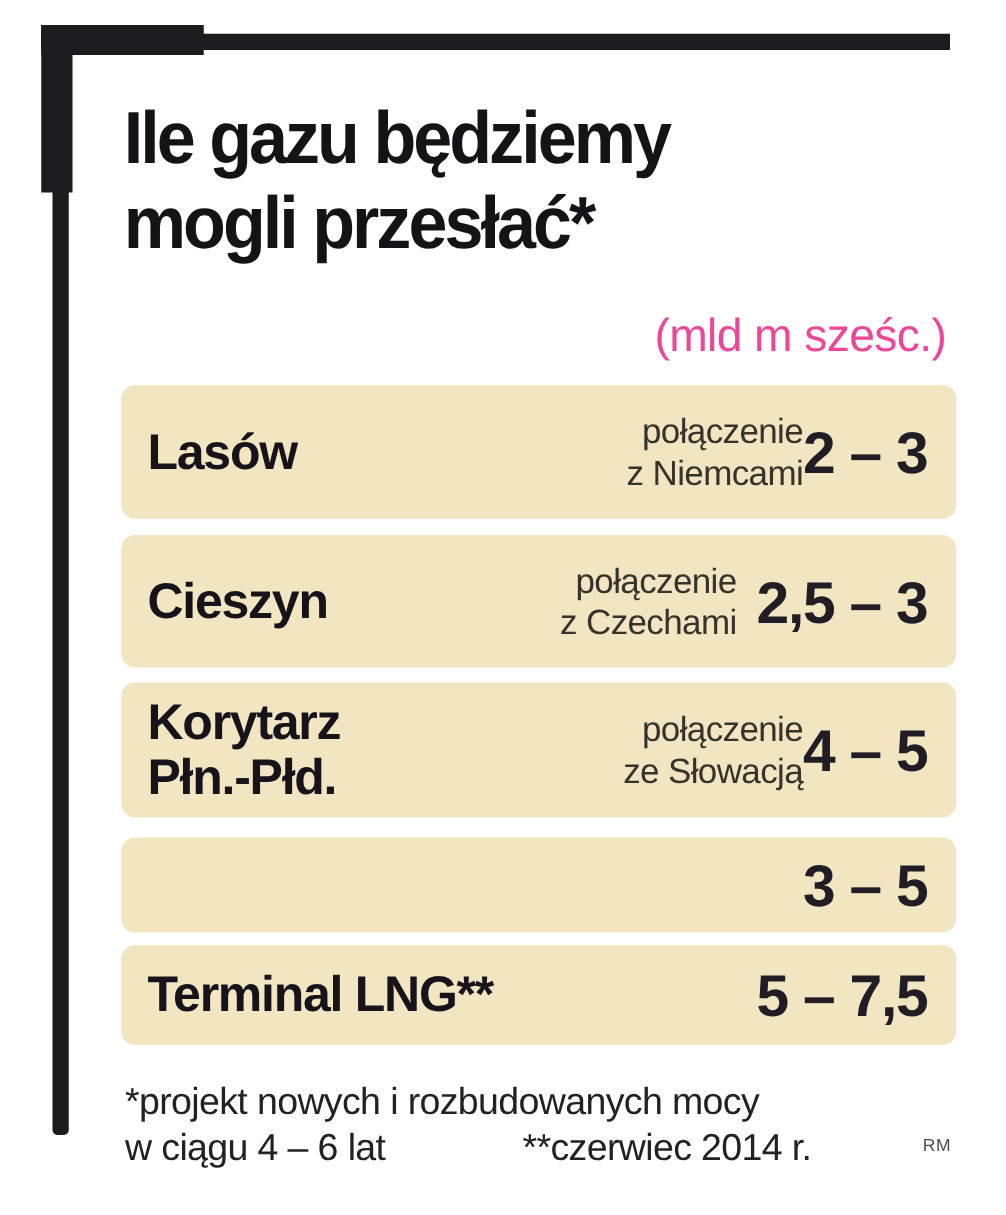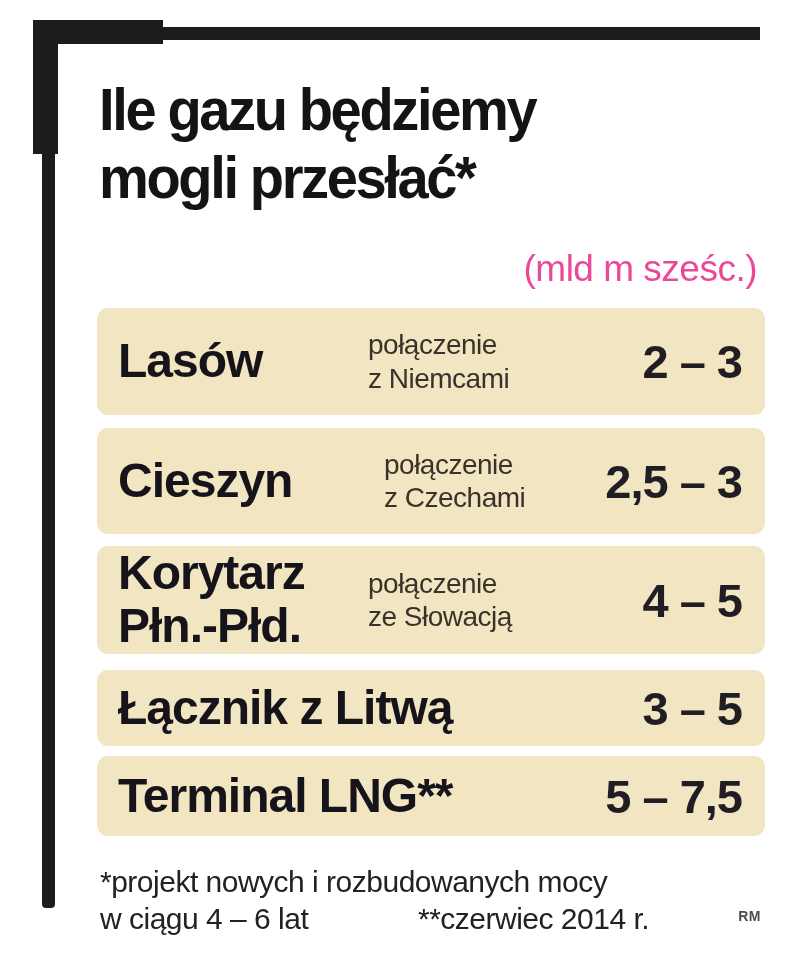--- a/index.html
+++ b/index.html
@@ -59,49 +59,49 @@
     display: flex; align-items: center;
     padding: 0 23px 0 21px;
   }
   .row.h107 { height: 107px; margin-bottom: 13px; }
   .row.h106 { height: 106px; margin-bottom: 12px; gap: 16px; }
   .row.h116 { height: 108px; margin-bottom: 16px; }
   .row.h76  { height: 76px;  margin-bottom: 10px; }
   .row.h80  { height: 80px;  margin-bottom: 0; }
 
   .row-name {
-    font-size: 48px; font-weight: 800; color: #16141a;
+    font-size: 40px; font-weight: 800; color: #16141a;
     letter-spacing: -1px; line-height: 1.1; white-space: nowrap;
   }
   .row-name span { display: block; }
   .row.three-col .row-name { width: 250px; flex: 0 0 250px; }
 
   .row-conn {
     flex: 1 1 auto;
     font-size: 28px; color: #39322b; line-height: 1.18;
     letter-spacing: -0.5px;
   }
-  .row-conn span { display: block; }
+  .row-conn span { display: block; text-align: right; }
 
   .row-value {
     margin-left: auto;
     font-size: 47px; font-weight: 800; color: #201d24;
     letter-spacing: -1px; white-space: nowrap;
   }
 
   .footnote {
     position: absolute; left: 100px; top: 864px;
     font-size: 30px; color: #242220; letter-spacing: -0.5px;
     line-height: 1.23;
   }
   .footnote .fn-line2-left { display: inline-block; width: 318px; }
 
   .credit {
     position: absolute; right: 44px; top: 908px;
-    font-size: 14px; font-weight: 700; color: #4d4d4d;
+    font-size: 14px; font-weight: 400; color: #4d4d4d;
     letter-spacing: 0.5px;
   }
 </style>
 </head>
 <body>
 
 <div class="canvas">
 
   <div class="frame-h-thin"></div>
   <div class="frame-v-thin"></div>
@@ -145,23 +145,20 @@
         <span>Płn.-Płd.</span>
       </div>
       <div class="row-conn">
         <span>połączenie</span>
         <span>ze Słowacją</span>
       </div>
       <div class="row-value">4 – 5</div>
     </div>
 
     <div class="row h76">
-      <div class="row-name">
-        <span>Łącznik z Litwą</span>
-      </div>
       <div class="row-conn"></div>
       <div class="row-value">3 – 5</div>
     </div>
 
     <div class="row h80">
       <div class="row-name">
         <span>Terminal LNG**</span>
       </div>
       <div class="row-conn"></div>
       <div class="row-value">5 – 7,5</div>

